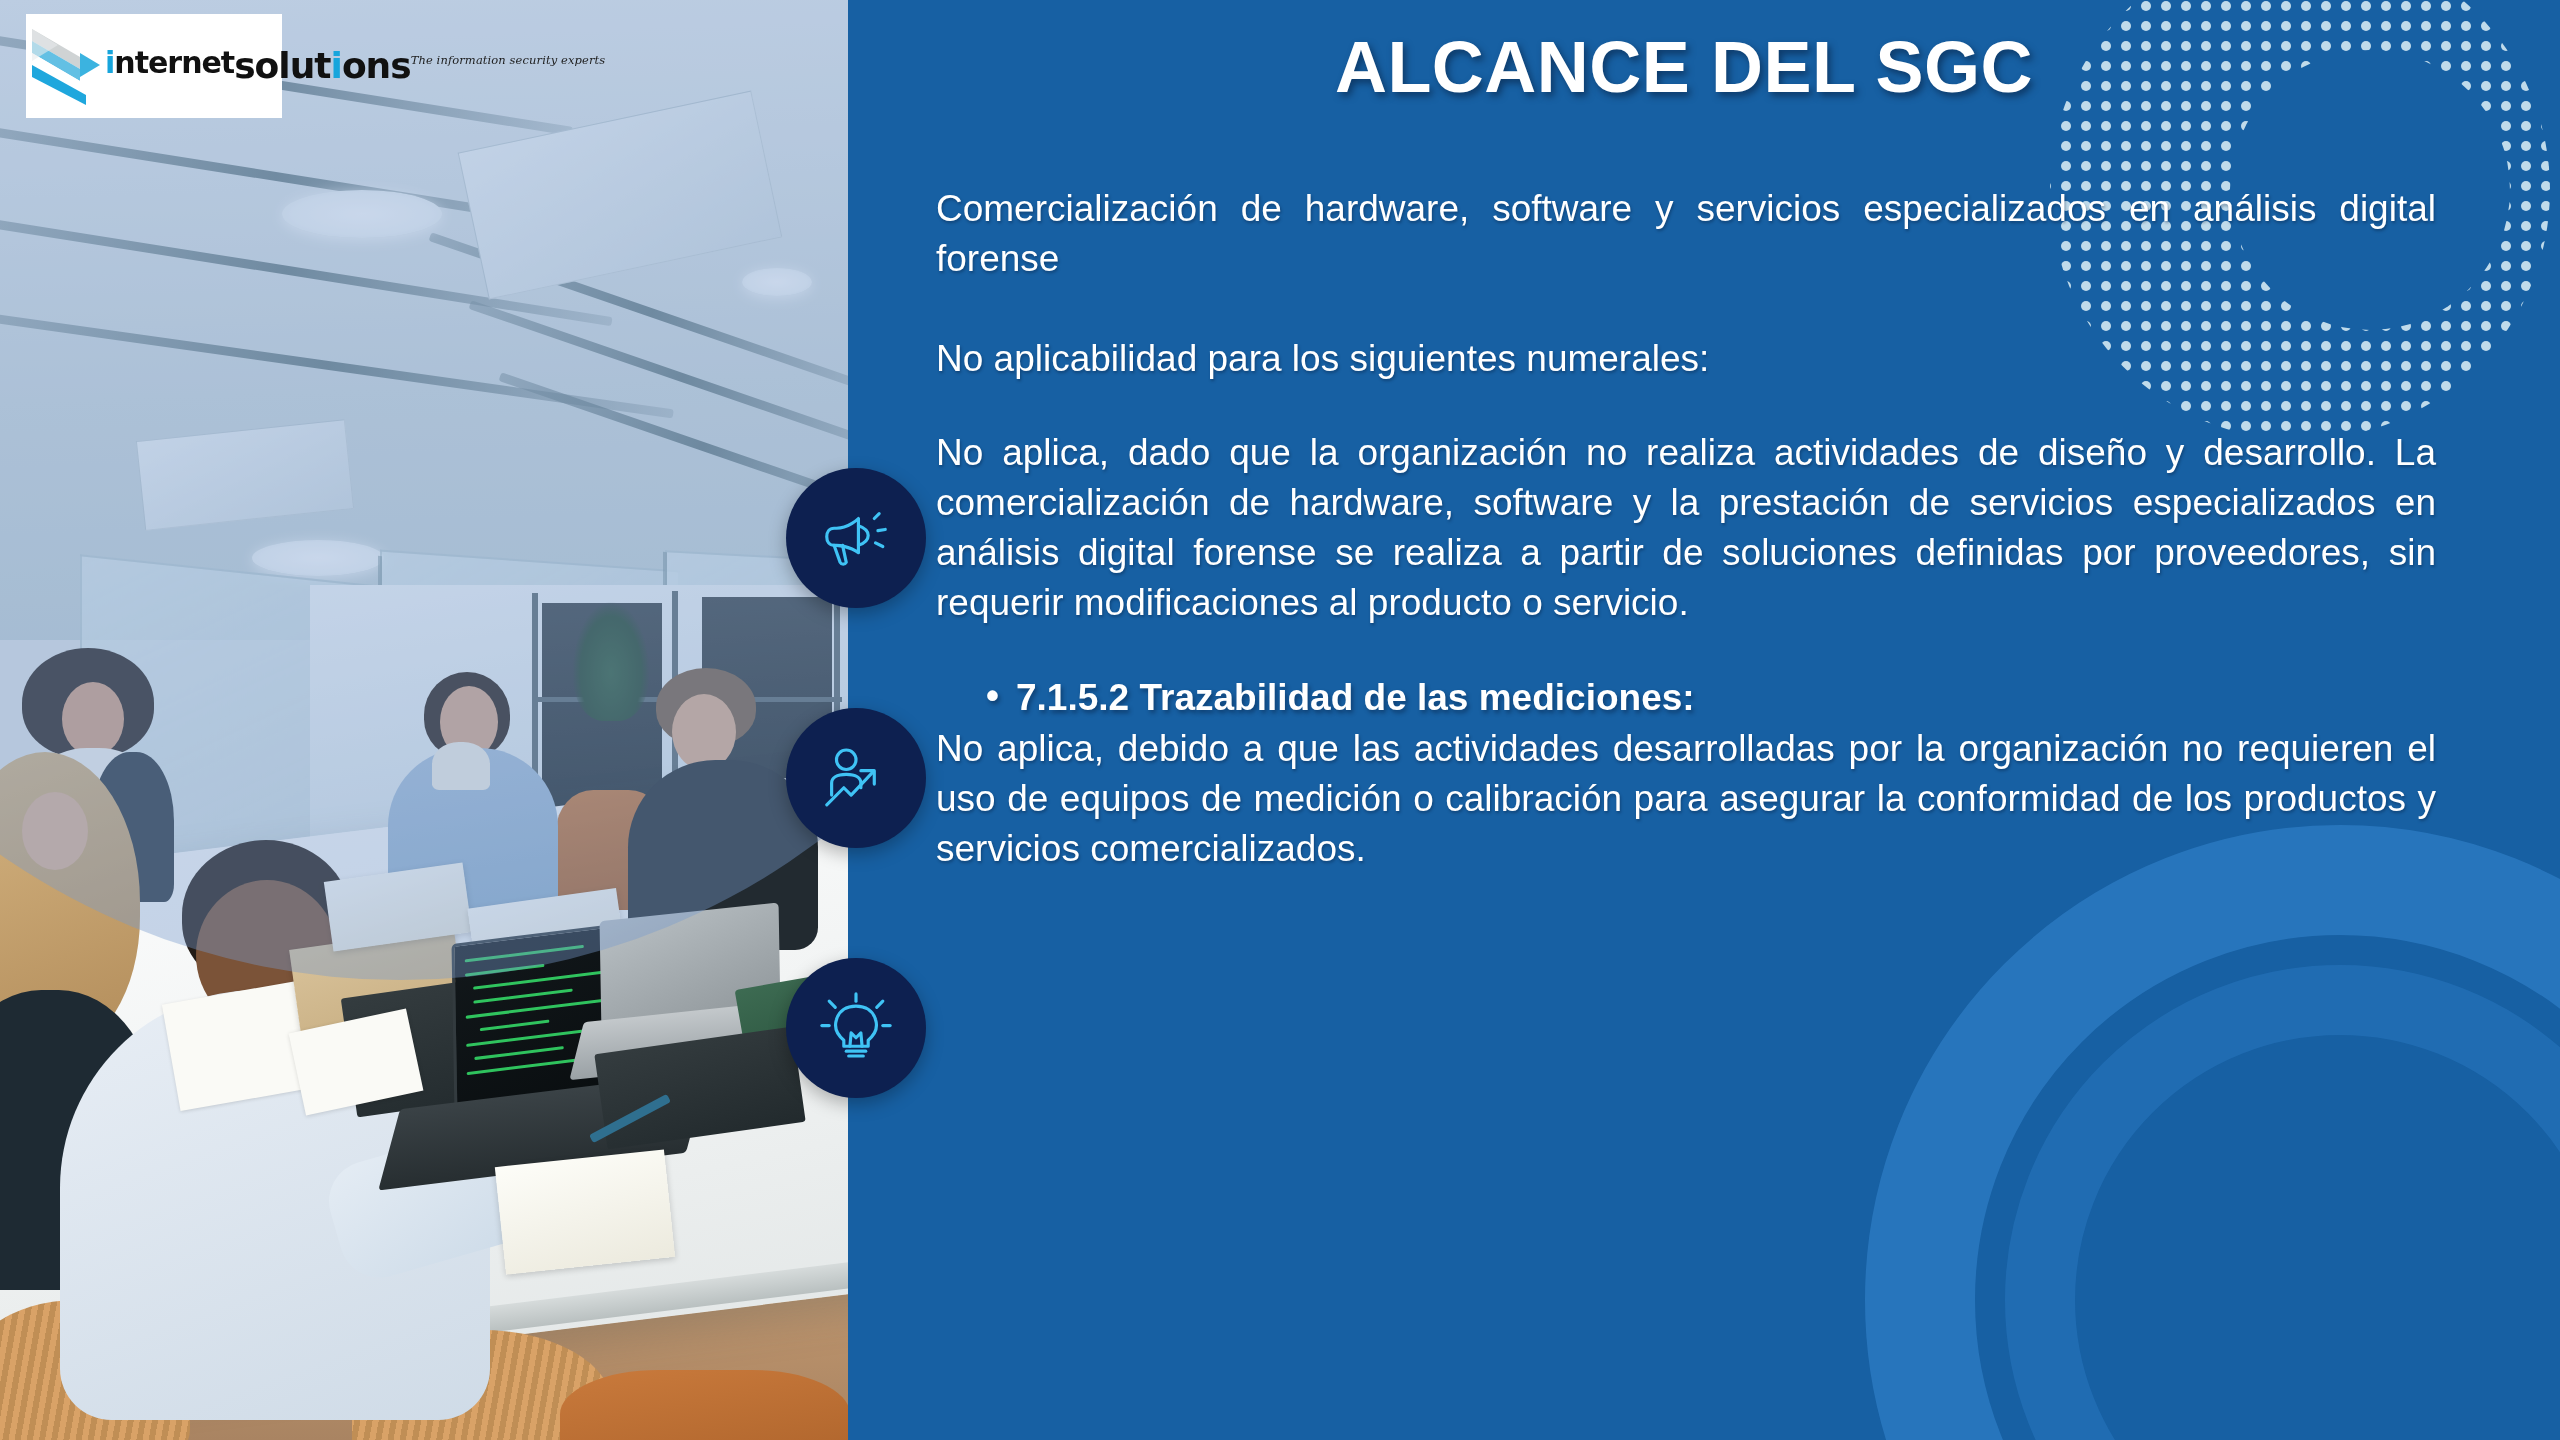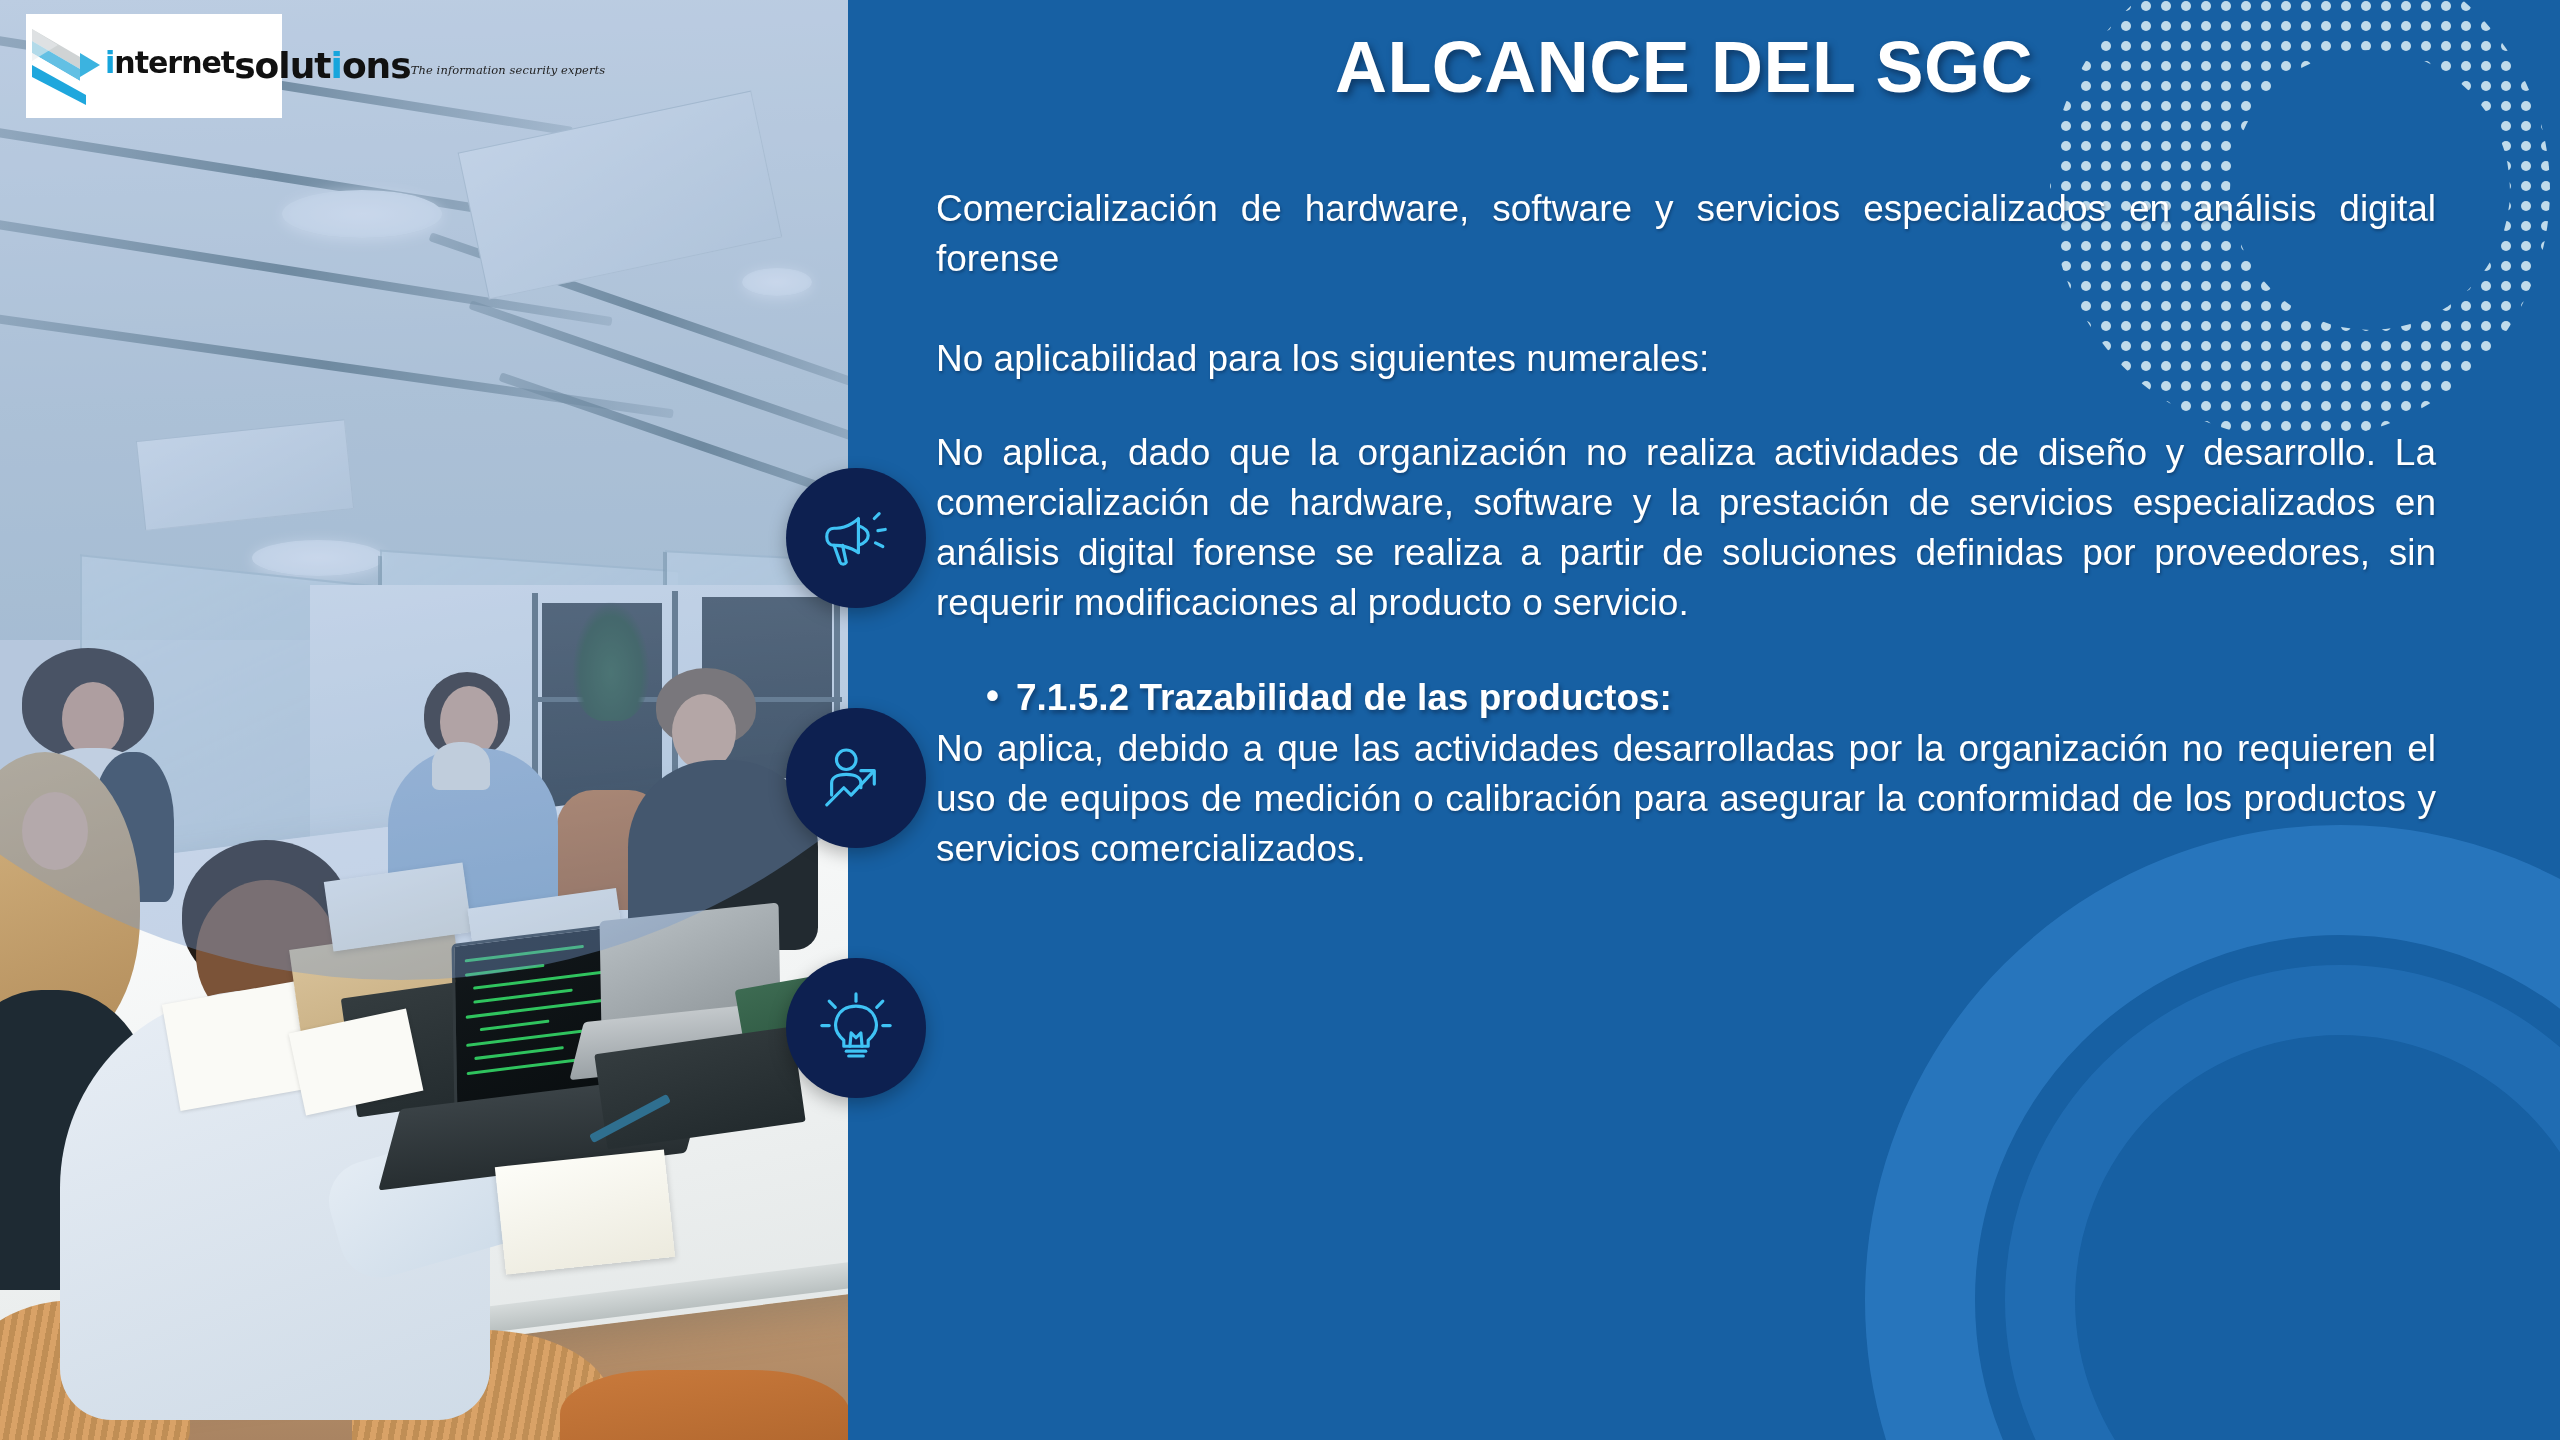--- a/index.html
+++ b/index.html
@@ -193,21 +193,21 @@
   .logo-word {
     font-family:"DejaVu Sans", sans-serif;
     font-weight:bold; color:#111;
     line-height:.92; letter-spacing:-1px;
   }
   #logo-l1 { font-size:30px; }
   #logo-l2 { font-size:36px; }
   #logo-tag {
     font-family:"DejaVu Serif", serif;
     font-style:italic; font-size:11.5px; color:#1d1d1d;
-    letter-spacing:.1px; margin-top:14px; white-space:nowrap;
+    letter-spacing:.1px; margin-top:4px; white-space:nowrap;
   }
 
   
   #content {
     position:absolute; left:848px; top:0;
     width:1712px; height:1440px;
     z-index:20;
   }
 
   
@@ -449,21 +449,21 @@
 
       <p class="para">No aplicabilidad para los siguientes numerales:</p>
 
       <div class="spacer-md"></div>
 
       <p class="para">No aplica, dado que la organización no realiza actividades de diseño y desarrollo. La comercialización de hardware, software y la prestación de servicios especializados en análisis digital forense se realiza a partir de soluciones definidas por proveedores, sin requerir modificaciones al producto o servicio.</p>
 
       <div class="spacer-md"></div>
 
       <p class="bullet-head">
-        <span class="bullet-dot">•</span><span>7.1.5.2 Trazabilidad de las productos:</span>
+        <span class="bullet-dot">•</span><span>7.1.5.2 Trazabilidad de las mediciones:</span>
       </p>
       <p class="para last-loose">No aplica, debido a que las actividades desarrolladas por la organización no requieren el uso de equipos de medición o calibración para asegurar la conformidad de los productos y servicios comercializados.</p>
     </div>
   </div>
 
   <div class="icon-badge" id="badge-megaphone">
     <svg viewBox="0 0 64 64" fill="none" stroke="#3FC3F5" stroke-width="2.6" stroke-linecap="round" stroke-linejoin="round">
       <path d="M34 16 L34 44 C34 44 26 38 16 38 L14 38 C10 38 8 35 8 31 C8 27 10 24 14 24 L16 24 C26 24 34 16 34 16 Z"></path>
       <path d="M34 22 C40 24 42 27 42 30 C42 33 40 36 34 38"></path>
       <path d="M14 38 L19 52 C20 54 23 54 24 52 L21 38"></path>

